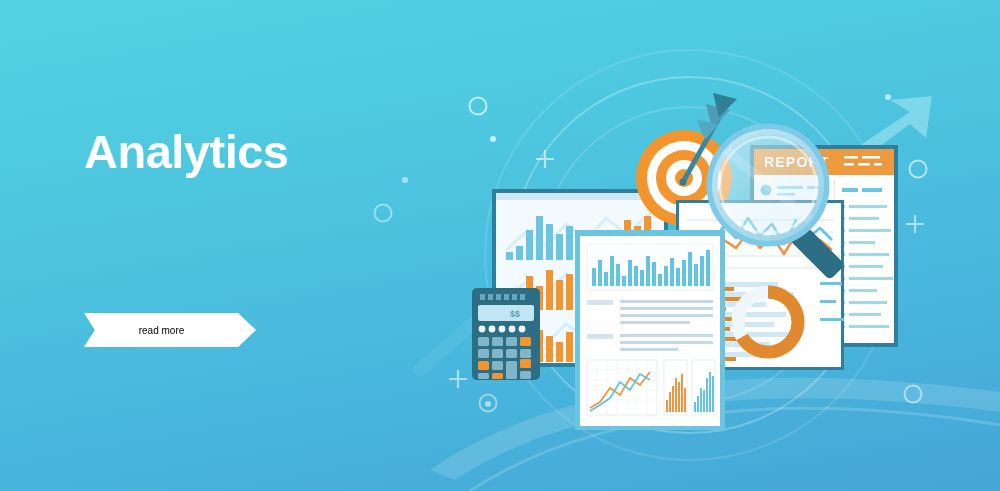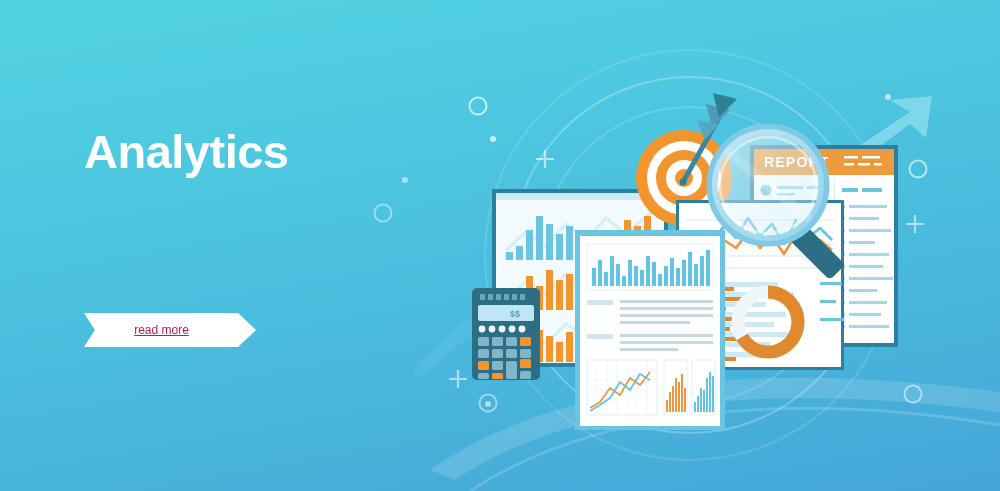--- a/index.html
+++ b/index.html
@@ -24,24 +24,23 @@
   }
   .para{
     margin:28px 0 0 0;color:#eaf9fd;font-size:15.5px;line-height:1.52;
     max-width:278px;font-weight:400;
   }
   .readmore{
     position:absolute;left:84px;top:313px;
     width:155px;height:34px;
     background:#ffffff;
     display:flex;align-items:center;justify-content:center;
-    color:#be185d;font-size:12px;
+    color:#000000;font-size:10px;
     clip-path:polygon(0 0, 100% 0, 100% 100%, 0 100%, 7% 50%);
     cursor:pointer;
-    text-decoration:underline;
   }
   .readmore-tip{
     position:absolute;left:238px;top:313px;width:0;height:0;
     border-top:17px solid transparent;border-bottom:17px solid transparent;
     border-left:18px solid #ffffff;
   }
 
   
   .illu{position:absolute;left:420px;top:60px;width:580px;height:400px;}
   .illu svg{position:absolute;left:0;top:0;}

